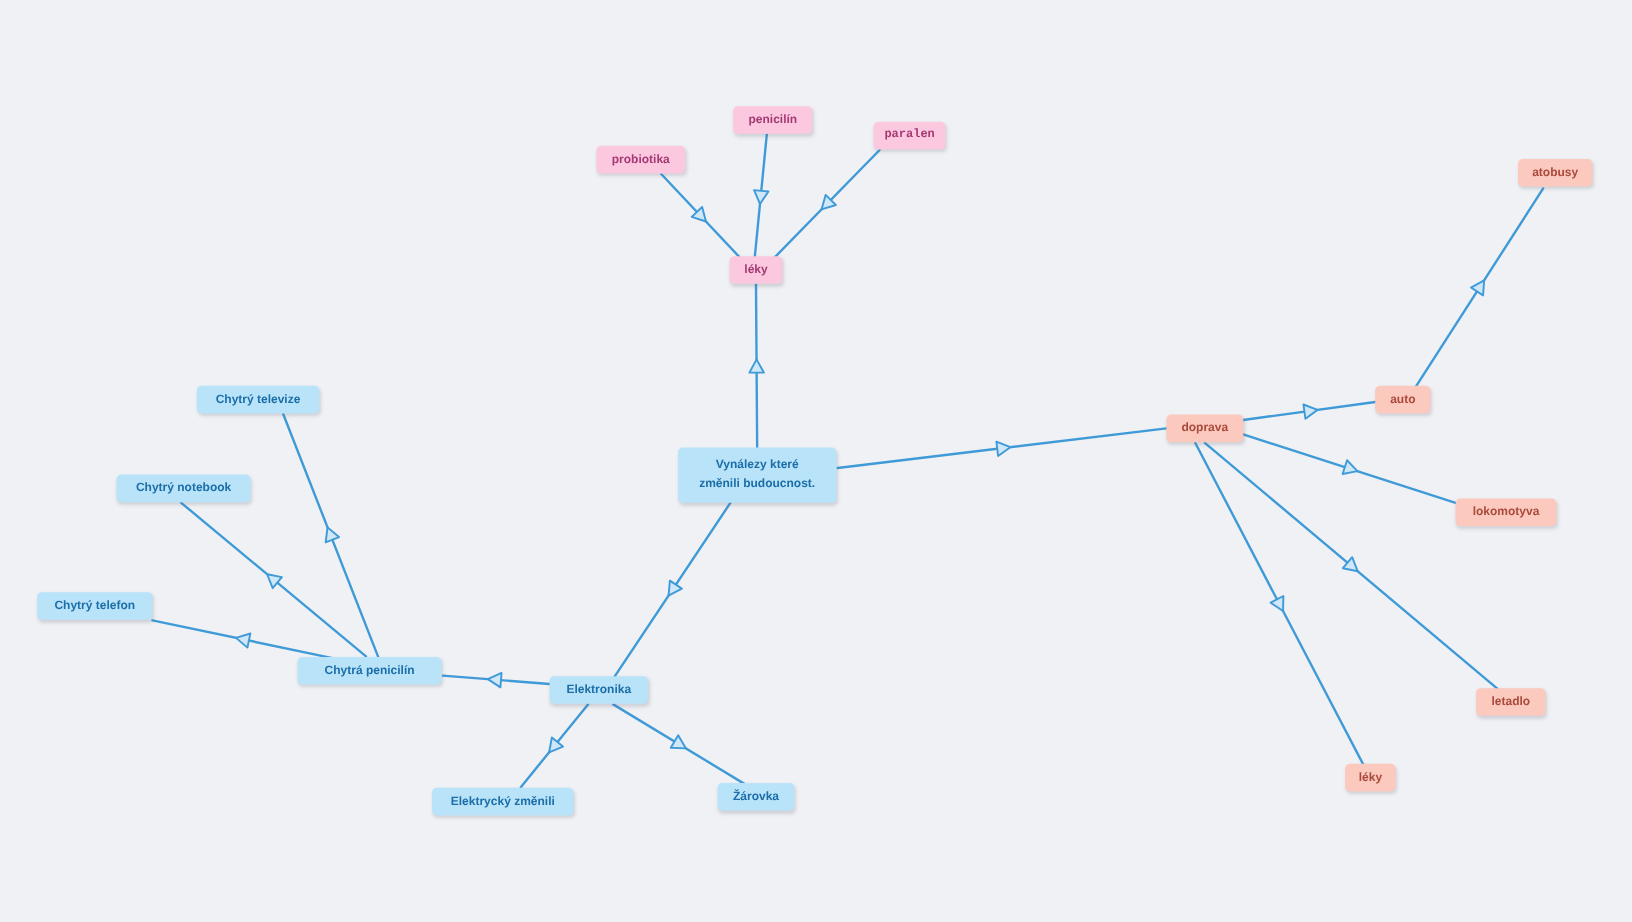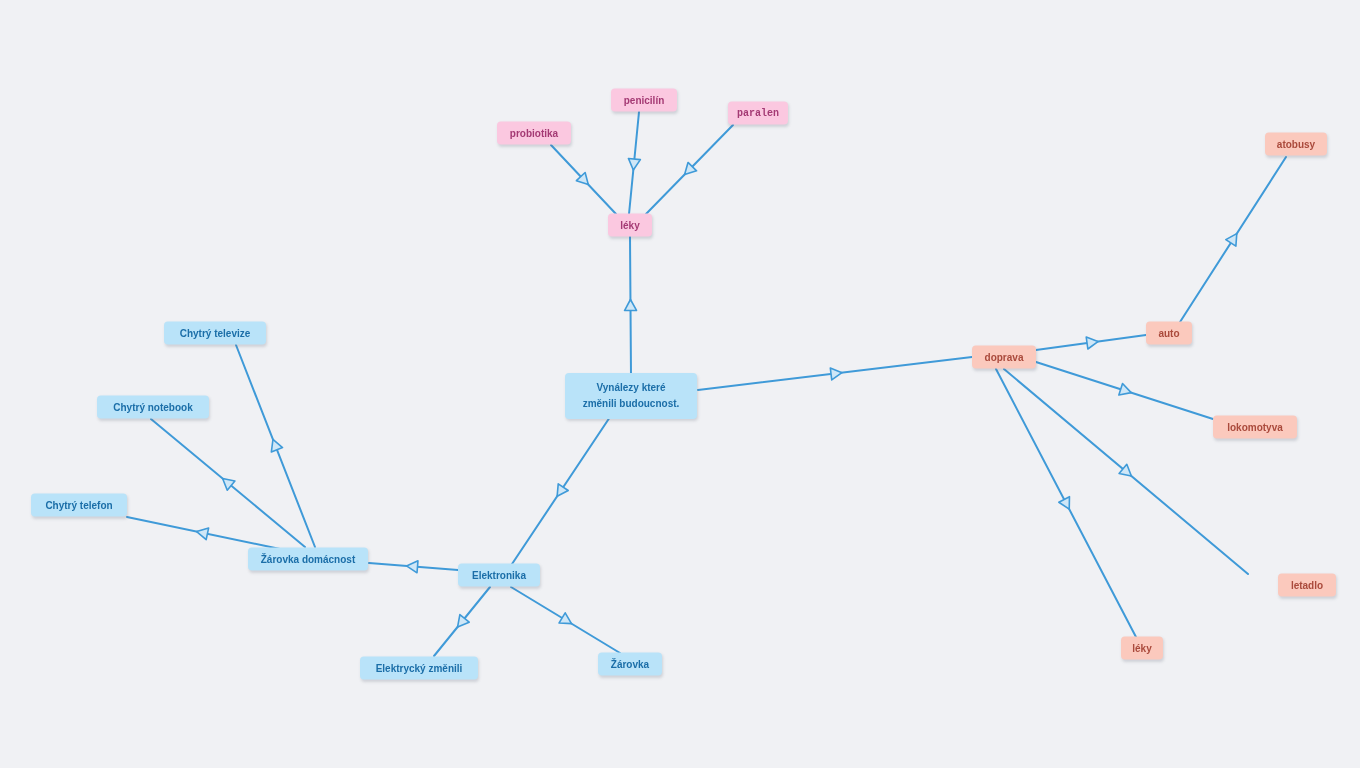--- a/index.html
+++ b/index.html
@@ -135,23 +135,23 @@
       <div class="node blue root" style="left: 631px; top: 396px; min-width: 132px;"><span>Vynálezy které
 změnili budoucnost.</span></div>
       <div class="node pink" style="left: 630px; top: 225px; min-width: 44px;"><span>léky</span></div>
       <div class="node pink" style="left: 534px; top: 133px; min-width: 74px;"><span>probiotika</span></div>
       <div class="node pink" style="left: 644px; top: 100px; min-width: 66px;"><span>penicilín</span></div>
       <div class="node pink" style="left: 758px; top: 113px; min-width: 60px; font-family: Liberation Mono, monospace;"><span>paralen</span></div>
       <div class="node salmon" style="left: 1004px; top: 357px; min-width: 64px; text-align: center;"><span>doprava</span></div>
       <div class="node salmon" style="left: 1296px; top: 144px; min-width: 62px;"><span>atobusy</span></div>
       <div class="node salmon" style="left: 1169px; top: 333px; min-width: 46px;"><span>auto</span></div>
       <div class="node salmon" style="left: 1255px; top: 427px; min-width: 84px;"><span>lokomotyva</span></div>
-      <div class="node salmon" style="left: 1259px; top: 585px; min-width: 58px; margin-left: 48px;"><span>letadlo</span></div>
+      <div class="node salmon" style="left: 1259px; top: 585px; min-width: 58px;"><span>letadlo</span></div>
       <div class="node salmon" style="left: 1142px; top: 648px; min-width: 42px;"><span>léky</span></div>
       <div class="node blue" style="left: 499px; top: 575px; min-width: 82px;"><span>Elektronika</span></div>
-      <div class="node blue" style="left: 308px; top: 559px; min-width: 120px;"><span>Žárovka domácnost</span></div>
+      <div class="node blue" style="left: 308px; top: 559px; min-width: 120px;"><span>Chytrá penicilín</span></div>
       <div class="node blue" style="left: 215px; top: 333px; min-width: 102px;"><span>Chytrý televize</span></div>
       <div class="node blue" style="left: 125px; top: 407px; min-width: 112px; margin-left: 28px;"><span>Chytrý notebook</span></div>
       <div class="node blue" style="left: 79px; top: 505px; min-width: 96px;"><span>Chytrý telefon</span></div>
       <div class="node blue" style="left: 419px; top: 668px; min-width: 118px;"><span>Elektrycký změnili</span></div>
       <div class="node blue" style="left: 630px; top: 664px; min-width: 64px;"><span>Žárovka</span></div>
     </div>
 </div>
 
 </body></html>

